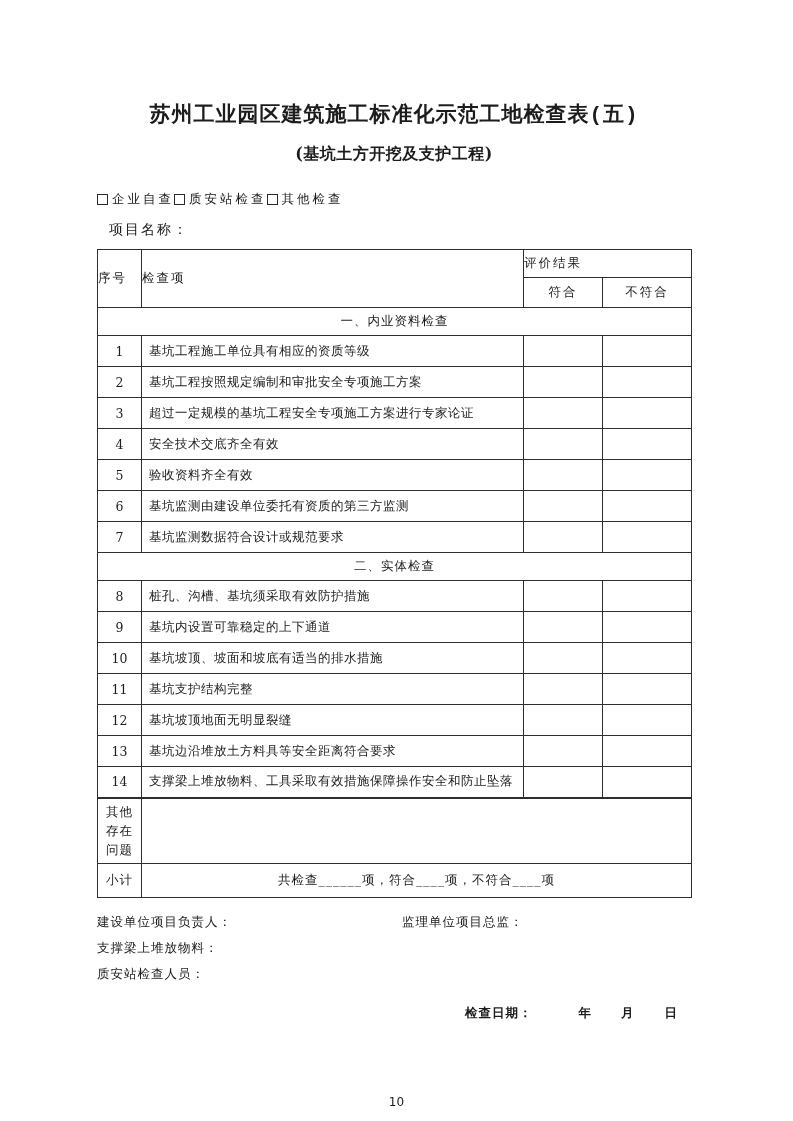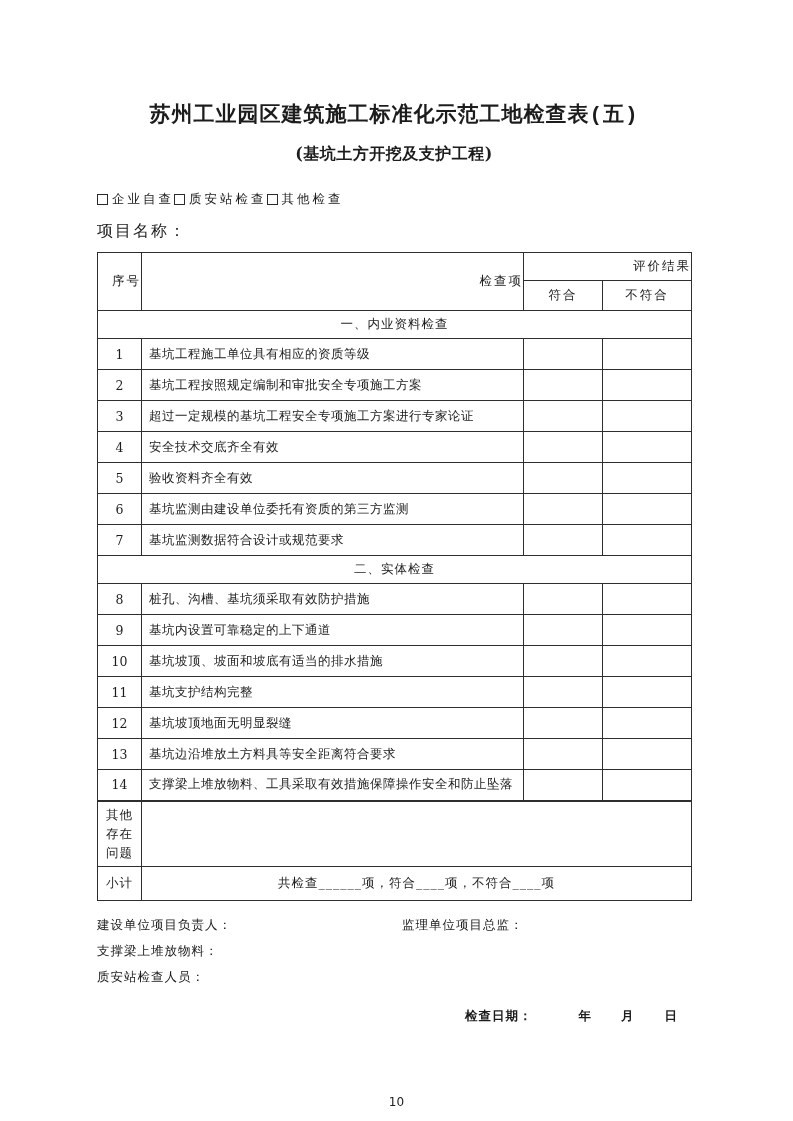--- a/index.html
+++ b/index.html
@@ -47,42 +47,43 @@
   .checkline .cb {
     display: inline-block;
     width: 11px;
     height: 11px;
     border: 1px solid #2a2a2a;
     margin-right: 4px;
     flex: 0 0 auto;
   }
   .project-line {
     margin-top: 13px;
-    font-size: 16px;
+    font-size: 14px;
     letter-spacing: 2px;
+    margin-left: 12px;
   }
   table.check-table {
     margin-top: 10px;
     width: 594px;
     border-collapse: collapse;
     table-layout: fixed;
     font-size: 12.5px;
   }
   table.check-table td, table.check-table th {
     border: 1px solid #2e2e2e;
     font-weight: normal;
     vertical-align: middle;
   }
   table.check-table { border: 1.5px solid #2e2e2e; }
   tr.bottom-heavy td { border-bottom: 2px solid #2e2e2e; }
   col.w-no   { width: 44px; }
   col.w-item { width: 382px; }
   col.w-pass { width: 79px; }
   col.w-fail { width: 89px; }
-  .hdr-row1 td { height: 28px; text-align: right; letter-spacing: 2px; }
+  .hdr-row1 td { height: 28px; text-align: left; letter-spacing: 2px; }
   .hdr-row2 td { height: 30px; text-align: center; letter-spacing: 2px; }
   .section-row td {
     height: 28px;
     text-align: center;
     letter-spacing: 1px;
   }
   .item-row td { height: 31px; }
   .item-row .c-no { text-align: center; }
   .item-row .c-item { padding-left: 7px; letter-spacing: 0.5px; margin-top: 26px; }
   .other-row td { height: 64px; }

